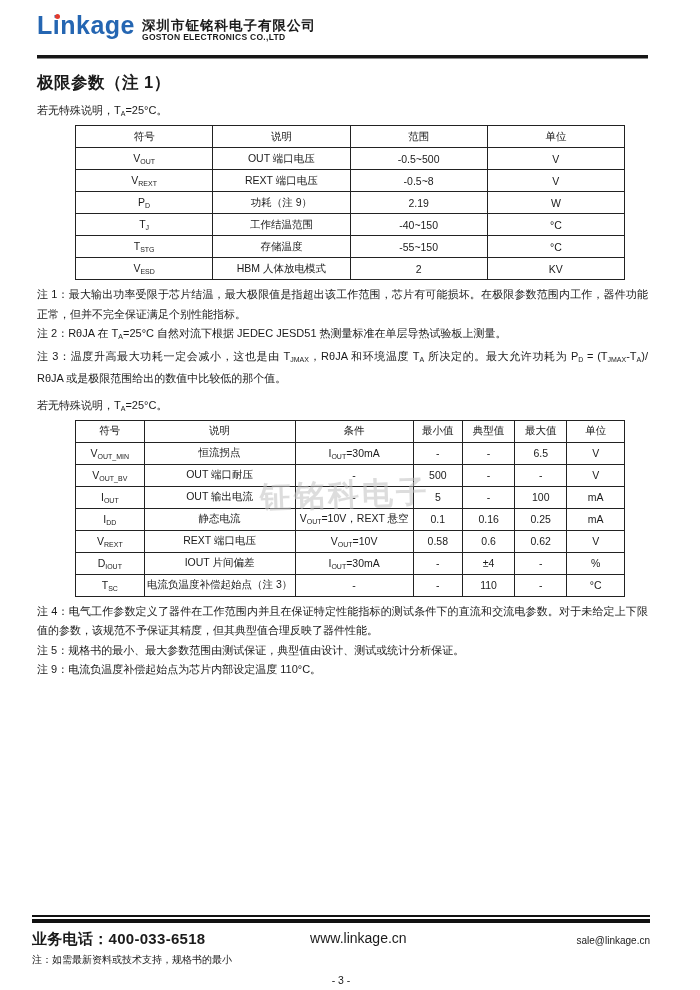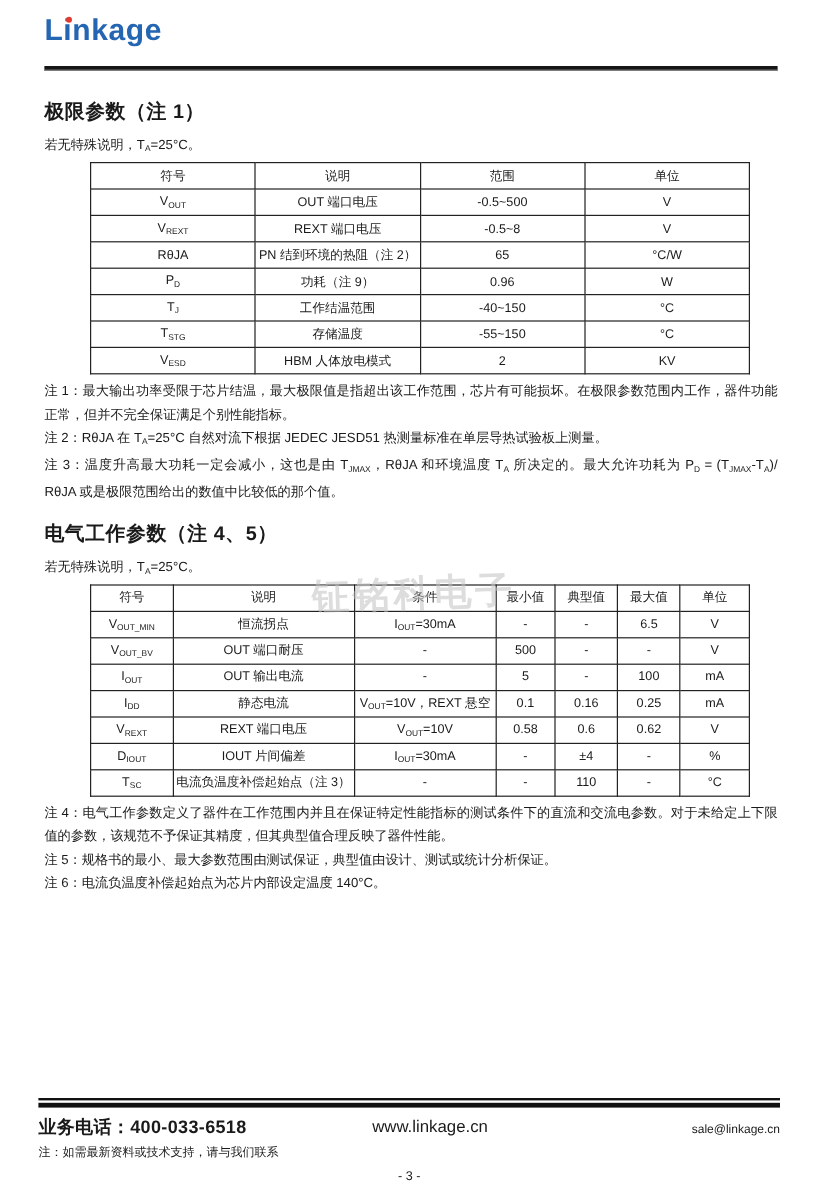--- a/index.html
+++ b/index.html
@@ -15,21 +15,21 @@
   .company-cn { font-size:13.5px; font-weight:bold; letter-spacing:1px; }
   .company-en { font-size:8.5px; font-weight:bold; letter-spacing:0.3px; }
   .doc-title-wrap { margin-left:auto; padding-bottom:2px; white-space:nowrap; }
   .doc-title { font-size:13.5px; }
   .doc-version { font-size:8.5px; font-weight:bold; }
   .header-rule { position:absolute; left:37px; right:32px; top:55px; height:4px; background:#161616; border-bottom:1px solid #8a8a8a; }
 
   
   .content { position:absolute; left:37px; right:32px; top:68px; }
   h2.sec-title { font-size:16.5px; font-weight:bold; letter-spacing:0.5px; }
-  .sec1-title { margin-top:14px; }
+  .sec1-title { margin-top:4px; }
   .sec2-title { margin-top:13px; }
   .intro { font-size:11px; margin-top:9px; }
   sub { font-size:7px; vertical-align:-2px; letter-spacing:0; }
 
   
   table.dtable { border-collapse:collapse; width:550px; margin:7px 0 0 38px; table-layout:fixed; }
   table.dtable th, table.dtable td { border:1px solid #222; height:22px; text-align:center; vertical-align:middle; font-size:10.5px; font-weight:normal; padding:0 1px; }
   table.t1 col { width:25%; }
   table.t2 col:nth-child(1){width:12.5%;} table.t2 col:nth-child(2){width:27.5%;}
   table.t2 col:nth-child(3){width:21.5%;} table.t2 col:nth-child(4){width:9%;}
@@ -57,20 +57,24 @@
 </head>
 <body>
 
 <div class="page">
 
   <div class="header">
     <div class="logo" style="color: rgb(37, 102, 178);">
       <span>Linkage</span>
       <span class="logo-dot" style="background: rgb(226, 59, 46);"></span>
     </div>
+    <div class="company">
+      <div class="company-cn">深圳市钲铭科电子有限公司</div>
+      <div class="company-en">GOSTON ELECTRONICS CO.,LTD</div>
+    </div>
   </div>
   <div class="header-rule"></div>
 
   <div class="content">
 
     <h2 class="sec-title sec1-title">极限参数（注 1）</h2>
     <div class="intro">若无特殊说明，T<sub>A</sub>=25°C。</div>
 
     <table class="dtable t1">
       <colgroup>
@@ -92,29 +96,23 @@
             <td>-0.5~500</td>
             <td>V</td>
           </tr>
           <tr>
             <td>V<sub>REXT</sub></td>
             <td>REXT 端口电压</td>
             <td>-0.5~8</td>
             <td>V</td>
           </tr>
           <tr>
-            <td>RθJA</td>
-            <td>PN 结到环境的热阻（注 2）</td>
-            <td>65</td>
-            <td>°C/W</td>
-          </tr>
-          <tr>
             <td>P<sub>D</sub></td>
             <td>功耗（注 9）</td>
-            <td>0.96</td>
+            <td>2.19</td>
             <td>W</td>
           </tr>
           <tr>
             <td>T<sub>J</sub></td>
             <td>工作结温范围</td>
             <td>-40~150</td>
             <td>°C</td>
           </tr>
           <tr>
             <td>T<sub>STG</sub></td>
@@ -130,21 +128,20 @@
           </tr>
         </tbody>
       </table>
 
     <div class="notes">
       <p class="note">注 1：最大输出功率受限于芯片结温，最大极限值是指超出该工作范围，芯片有可能损坏。在极限参数范围内工作，器件功能正常，但并不完全保证满足个别性能指标。</p>
       <p class="note">注 2：RθJA 在 T<sub>A</sub>=25°C 自然对流下根据 JEDEC JESD51 热测量标准在单层导热试验板上测量。</p>
       <p class="note">注 3：温度升高最大功耗一定会减小，这也是由 T<sub>JMAX</sub>，RθJA 和环境温度 T<sub>A</sub> 所决定的。最大允许功耗为 P<sub>D</sub> = (T<sub>JMAX</sub>-T<sub>A</sub>)/ RθJA 或是极限范围给出的数值中比较低的那个值。</p>
     </div>
 
-    <h2 class="sec-title sec2-title">电气工作参数（注 4、5）</h2>
     <div class="intro">若无特殊说明，T<sub>A</sub>=25°C。</div>
 
     <table class="dtable t2">
       <colgroup>
           <col>
           <col>
           <col>
           <col>
           <col>
           <col>
@@ -222,31 +219,31 @@
             <td>110</td>
             <td>-</td>
             <td>°C</td>
           </tr>
         </tbody>
       </table>
 
     <div class="notes">
       <p class="note">注 4：电气工作参数定义了器件在工作范围内并且在保证特定性能指标的测试条件下的直流和交流电参数。对于未给定上下限值的参数，该规范不予保证其精度，但其典型值合理反映了器件性能。</p>
       <p class="note">注 5：规格书的最小、最大参数范围由测试保证，典型值由设计、测试或统计分析保证。</p>
-      <p class="note">注 6：电流负温度补偿起始点为芯片内部设定温度 140°C。</p>
+      <p class="note">注 9：电流负温度补偿起始点为芯片内部设定温度 110°C。</p>
     </div>
   </div>
 
   <div class="watermark" style="color: rgb(195, 195, 195);">钲铭科电子</div>
 
   <div class="footer">
     <div class="footer-rule-thin"></div>
     <div class="footer-rule-thick"></div>
     <div class="footer-row" style="position:relative;">
       <span class="footer-phone">业务电话：400-033-6518</span>
       <span class="footer-site">www.linkage.cn</span>
       <span class="footer-mail">sale@linkage.cn</span>
     </div>
-    <div class="footer-note">注：如需最新资料或技术支持，请与我们联系</div>
+    <div class="footer-note">注：如需最新资料或技术支持，规格书的最小</div>
     <div class="page-num">- 3 -</div>
   </div>
 
 </div>
 
 </body></html>

